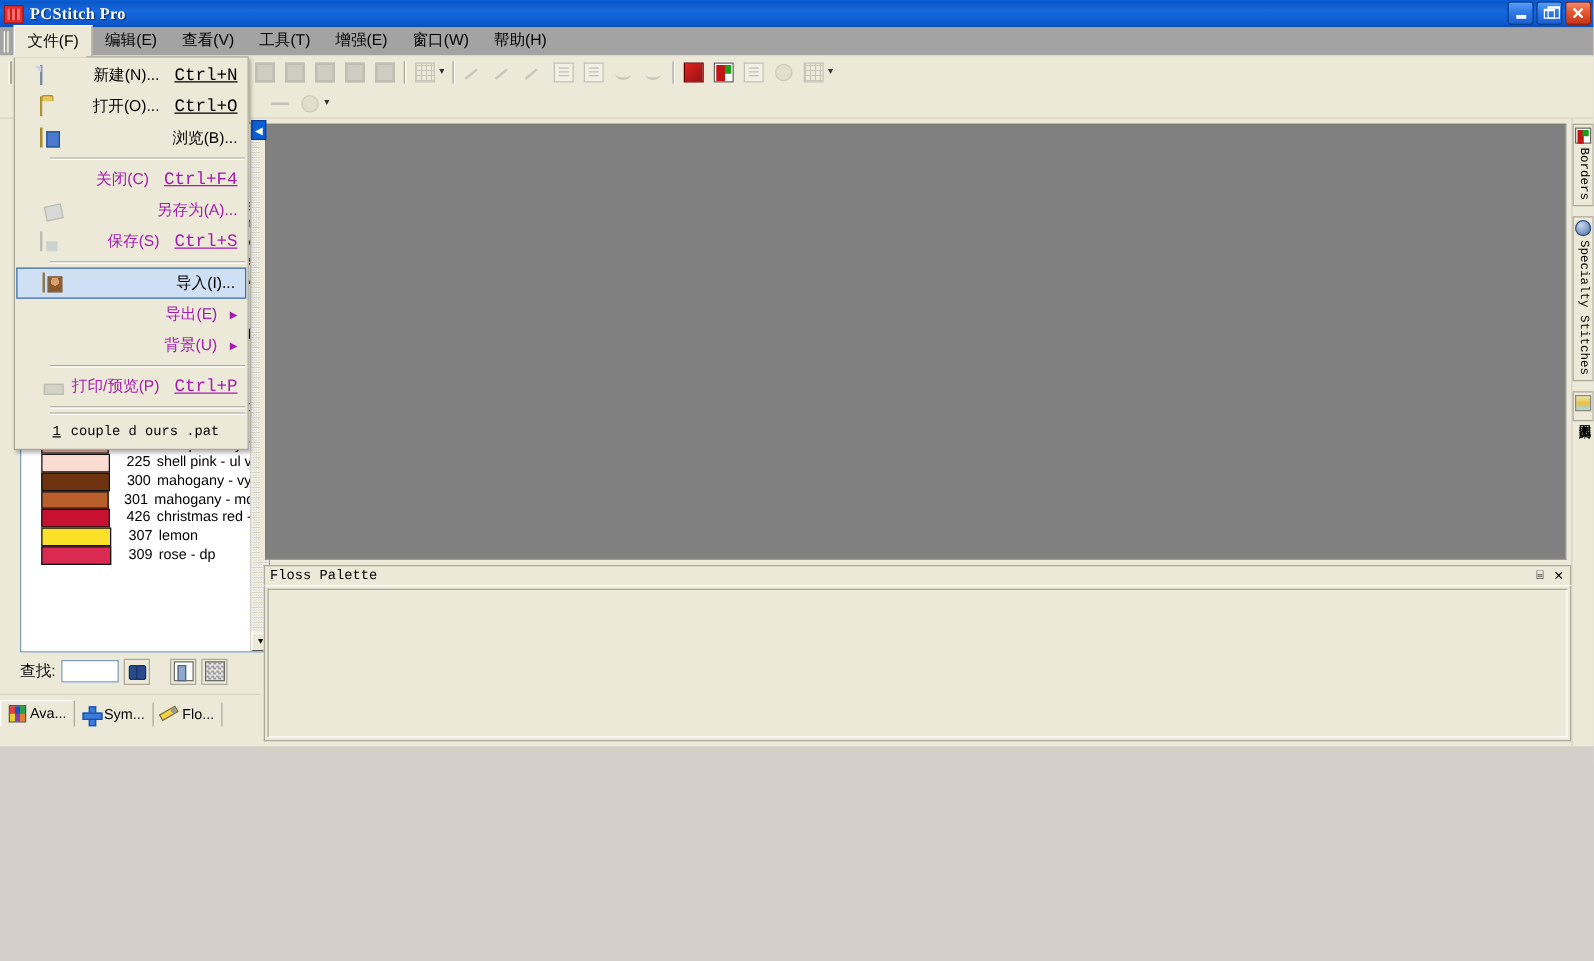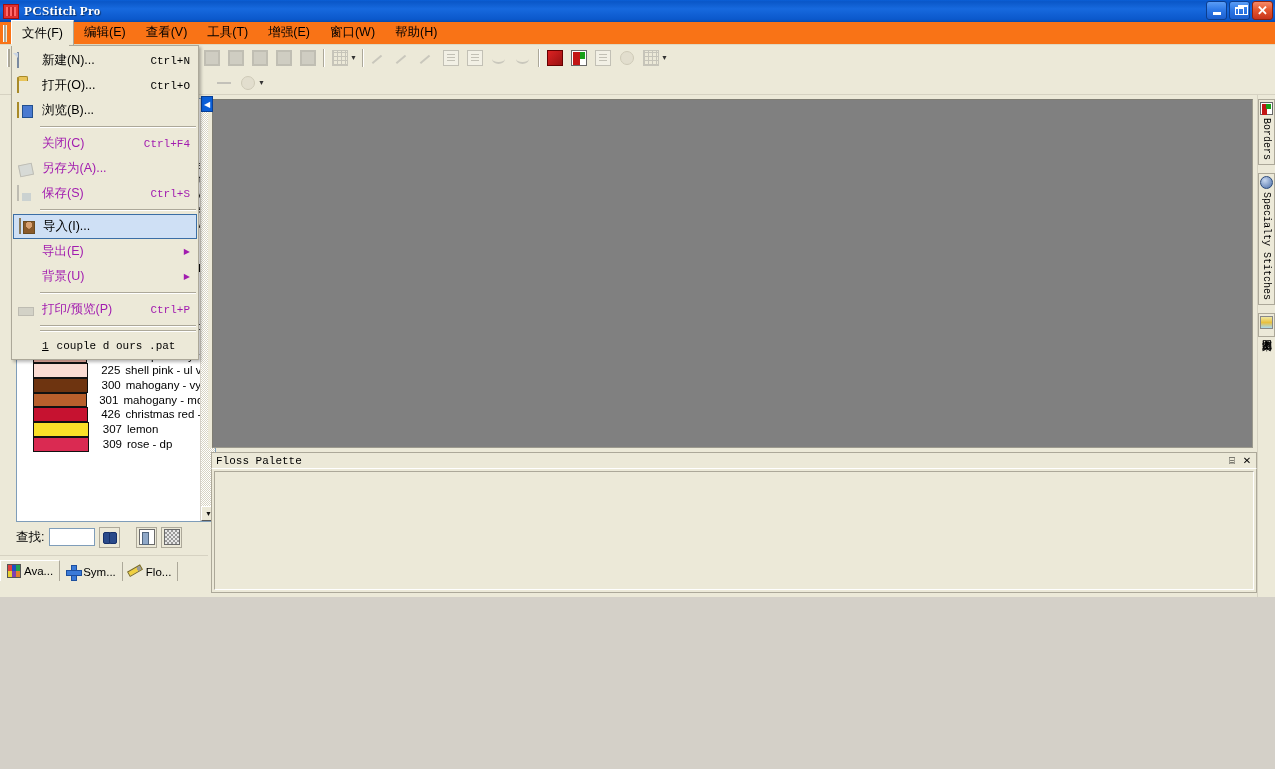--- a/index.html
+++ b/index.html
@@ -56,21 +56,21 @@
     border-color: #8e220c;
   }
   .tbbtn .gl-min { display:block; width: 8px; height: 3px; background: #fff; margin-top: 6px; }
   .tbbtn .gl-rest { display:block; width: 9px; height: 8px; border: 1px solid #fff; border-top-width: 2px; position: relative; }
   .tbbtn .gl-rest::after { content:""; position:absolute; left:2px; top:-4px; width:8px; height:7px; border:1px solid #fff; border-top-width:2px; }
   .tbbtn .gl-x { font-size: 13px; font-weight: bold; font-family: "Liberation Sans", sans-serif; }
 
   
   #menubar {
     position: absolute; left: 0; top: 22px; width: 1275px; height: 23px;
-    background: #f97316;
+    background: #a3a3a3;
     border-bottom: 1px solid #ded9c3;
     display: flex; align-items: center;
   }
   #menubar .grip {
     width: 4px; height: 17px; margin-left: 3px; margin-right: 4px;
     background: linear-gradient(90deg,#fff 0 1px,#aca899 1px 3px,#ece9d8 3px 4px);
   }
   .menu-item {
     padding: 3px 10px 4px 10px; font-size: 12.5px; color: #000;
     white-space: nowrap;
@@ -321,41 +321,42 @@
   .ri.browser { background: linear-gradient(180deg,#f0e8a0 0%,#e8c040 50%,#a8d8f0 100%); border:1px solid #888; }
 
   
   #filemenu {
     position: absolute; left: 11px; top: 45px; width: 188px;
     background: #ece9d8;
     border: 1px solid #aca899;
     box-shadow: 2px 2px 3px rgba(0,0,0,.28);
     z-index: 100;
     padding: 2px 0;
+    text-align: right;
   }
   #filemenu .gutter {
     position: absolute; left: 1px; top: 1px; bottom: 1px; width: 24px;
     background: #ece9d8;
   }
   .mi {
     position: relative; display: flex; align-items: center;
     height: 25px; padding-left: 30px; padding-right: 8px;
     font-size: 12.5px; color: #000;
     font-family: "Liberation Sans", sans-serif;
   }
   .mi.disabled { color: #a21caf; }
   .mi.sel {
     background: #cfe0f5;
     border: 1px solid #3b6ea5;
     margin: 0 1px; padding-left: 29px;
   }
   .mi .mlabel { flex: 1; white-space: nowrap; }
   .mi .mshort {
-    font-family: "Liberation Mono", monospace; font-size: 11px;
-    white-space: nowrap;
+    font-family: "Liberation Mono", monospace; font-size: 14px;
+    margin-left: 12px; white-space: nowrap; text-decoration: underline;
   }
   .mi .msub { font-size: 8px; margin-left: 10px; }
   .mi .micon {
     position: absolute; left: 5px; top: 50%; margin-top: -8px;
     width: 17px; height: 16px;
   }
   .mi-sep { height: 1px; margin: 3px 2px 3px 28px; border-top: 1px solid #aca899; border-bottom: 1px solid #fff; }
   .mi.recent { height: 22px; padding-left: 30px; font-family: "Liberation Mono", monospace; font-size: 11px; }
   .mi.recent .rnum { text-decoration: underline; margin-right: 8px; }
 

